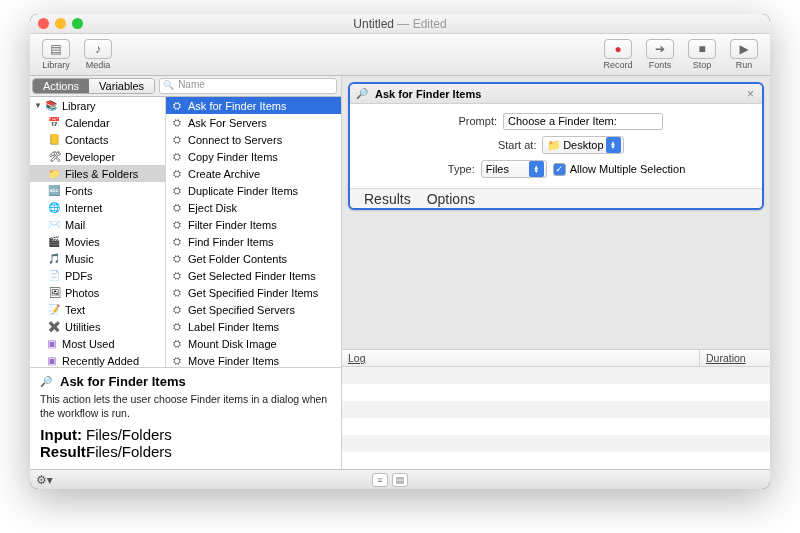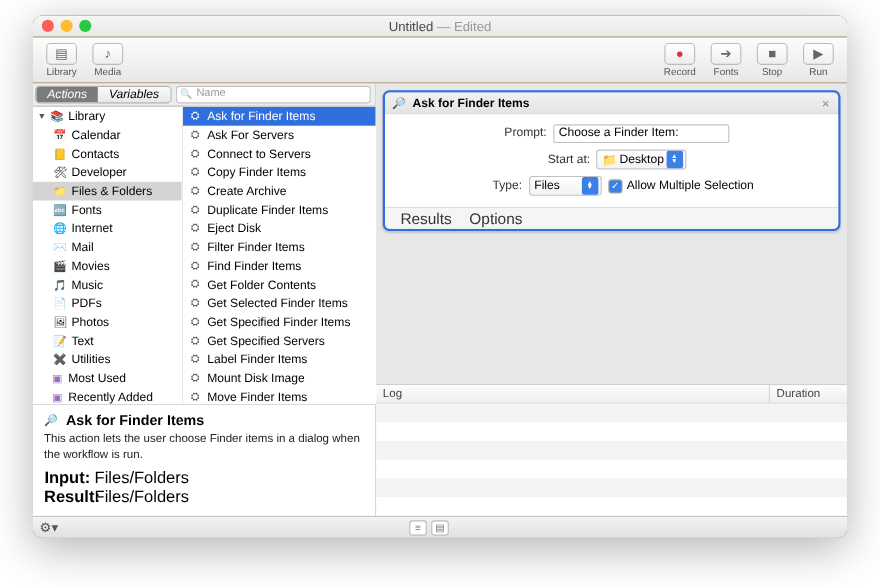--- a/index.html
+++ b/index.html
@@ -1,36 +1,36 @@
 <!DOCTYPE html>
 <html><head>
 <meta charset="utf-8">
 <style>
   * { box-sizing: border-box; margin: 0; padding: 0; }
   body { font-family: -apple-system, "Helvetica Neue", Arial, sans-serif; font-size: 11px; background: #fff; width: 800px; height: 533px; position: relative; }
-  .window { position: absolute; left: 30px; top: 14px; width: 740px; height: 475px; border-radius: 8px; box-shadow: 0 10px 40px rgba(0,0,0,0.3); background: #a16207; overflow: hidden; display: flex; flex-direction: column; }
+  .window { position: absolute; left: 30px; top: 14px; width: 740px; height: 475px; border-radius: 8px; box-shadow: 0 10px 40px rgba(0,0,0,0.3); background: #7f1d1d; overflow: hidden; display: flex; flex-direction: column; }
   .titlebar { height: 20px; display: flex; align-items: center; background: linear-gradient(#f6f6f6,#e8e8e8); border-bottom: 1px solid #d0d0d0; position: relative; }
   .traffic { display: flex; gap: 6px; padding-left: 8px; }
   .tl { width: 11px; height: 11px; border-radius: 50%; }
   .t-close { background: #ff5f57; }
   .t-min { background: #febc2e; }
   .t-max { background: #28c840; }
   .title { position: absolute; left: 0; right: 0; text-align: center; font-size: 12px; color: #4a4a4a; }
   .title .edited { color: #999; }
   .toolbar { height: 42px; background: linear-gradient(#fcfcfc,#e7e7e7); border-bottom: 1px solid #bfbfbf; display: flex; align-items: center; padding: 0 6px; }
   .tb-left { display: flex; gap: 2px; }
   .tb-btn { display: flex; flex-direction: column; align-items: center; width: 40px; gap: 1px; font-size: 9px; color: #555; cursor: pointer; }
   .tb-icon { width: 28px; height: 20px; background: linear-gradient(#fff,#eee); border: 1px solid #bbb; border-radius: 4px; display: flex; align-items: center; justify-content: center; font-size: 12px; color: #666; }
   .tb-spacer { flex: 1; }
   .tb-right { display: flex; gap: 2px; }
   .content { flex: 1; display: flex; background: #fff; min-height: 0; }
   .left { width: 312px; display: flex; flex-direction: column; border-right: 1px solid #cfcfcf; }
   .tab-row { height: 21px; display: flex; align-items: stretch; border-bottom: 1px solid #bfbfbf; background: #ecedee; }
   .seg { display: flex; border: 1px solid #b0b0b0; border-radius: 4px; overflow: hidden; margin: 2px 0 2px 2px; font-size: 11px; }
-  .seg-btn { padding: 3px 10px; background: linear-gradient(#fafafa,#e8e8e8); display: flex; align-items: center; cursor: pointer; font-style: italic; }
+  .seg-btn { padding: 3px 10px; background: linear-gradient(#fafafa,#e8e8e8); display: flex; align-items: center; cursor: pointer; }
   .seg-btn.sel { background: #7b7b7b; color: #fff; }
   .search-wrap { flex: 1; display: flex; align-items: center; margin: 2px 4px; }
   .search { flex: 1; height: 16px; border: 1px solid #c5c5c5; border-radius: 3px; background: #fff; padding: 0 4px 0 18px; font-size: 10px; color: #999; position: relative; }
   .search::before { content: "🔍"; position: absolute; left: 3px; top: 1px; font-size: 9px; opacity: .5; }
   .columns { flex: 1; display: flex; min-height: 0; }
   .col1 { width: 136px; border-right: 1px solid #d8d8d8; overflow-y: auto; overflow-x: hidden; background: #fff; }
   .col2 { flex: 1; overflow-y: auto; overflow-x: hidden; background: #fff; }
   .tree-row { display: flex; align-items: center; height: 17px; padding-left: 4px; font-size: 11px; gap: 3px; white-space: nowrap; cursor: pointer; }
   .tree-row.sel { background: #d4d4d4; }
   .tree-row.child { padding-left: 18px; }
@@ -55,21 +55,21 @@
   .form-row { display: flex; align-items: center; height: 22px; gap: 6px; margin-bottom: 2px; justify-content: center; }
   .lbl { width: 48px; text-align: right; font-size: 11px; color: #333; }
   .txt-in { height: 17px; border: 1px solid #c2c2c2; border-radius: 2px; padding: 0 4px; font-size: 11px; width: 160px; background: #fff; }
   .pop { height: 18px; border: 1px solid #c2c2c2; border-radius: 3px; background: linear-gradient(#fff,#f2f2f2); min-width: 76px; display: inline-flex; align-items: center; padding: 0 2px 0 4px; font-size: 11px; cursor: pointer; gap: 2px; }
   .pop .arr { margin-left: auto; width: 15px; height: 16px; background: #3b7fe7; border-radius: 2px; display: flex; flex-direction: column; align-items: center; justify-content: center; color: #fff; font-size: 6px; line-height: 4px; }
   .chk { display: inline-flex; align-items: center; gap: 4px; font-size: 11px; }
   .chk-box { width: 13px; height: 13px; border: 1px solid #aaa; border-radius: 3px; background: #3b7fe7; color: #fff; display: flex; align-items: center; justify-content: center; font-size: 9px; }
   .card-tabs { height: 20px; background: #f5f5f5; border-top: 1px solid #dcdcdc; display: flex; align-items: center; padding-left: 14px; gap: 16px; font-size: 14px; border-radius: 0 0 5px 5px; }
   .card-tabs span { color: #333; cursor: pointer; }
   .log-area { height: 120px; background: #fff; border-top: 1px solid #cfcfcf; }
-  .log-head { display: flex; height: 17px; background: linear-gradient(#fdfdfd,#efefef); border-bottom: 1px solid #d4d4d4; font-size: 10.5px; color: #444; }
+  .log-head { display: flex; height: 17px; background: linear-gradient(#fdfdfd,#efefef); border-bottom: 1px solid #d4d4d4; font-size: 10.5px; color: #444; text-decoration: underline; }
   .log-head .c1 { flex: 1; padding-left: 6px; display: flex; align-items: center; border-right: 1px solid #d4d4d4; }
   .log-head .c2 { width: 70px; padding-left: 6px; display: flex; align-items: center; }
   .log-rows .lr { height: 17px; }
   .log-rows .lr:nth-child(odd){ background: #f3f3f3; }
   .statusbar { height: 20px; background: linear-gradient(#f3f3f3,#e1e1e1); border-top: 1px solid #c4c4c4; display: flex; align-items: center; padding: 0 6px; gap: 6px; }
   .sb-left { display:flex; gap:4px; color:#555; font-size:12px; }
   .sb-center { position: absolute; left: 342px; display:flex; gap:4px; }
   .sq { width:16px; height:14px; border:1px solid #bbb; border-radius:3px; background:#fff; display:flex; align-items:center; justify-content:center; font-size:9px; color:#777; cursor:pointer; }
 </style>
 </head>

